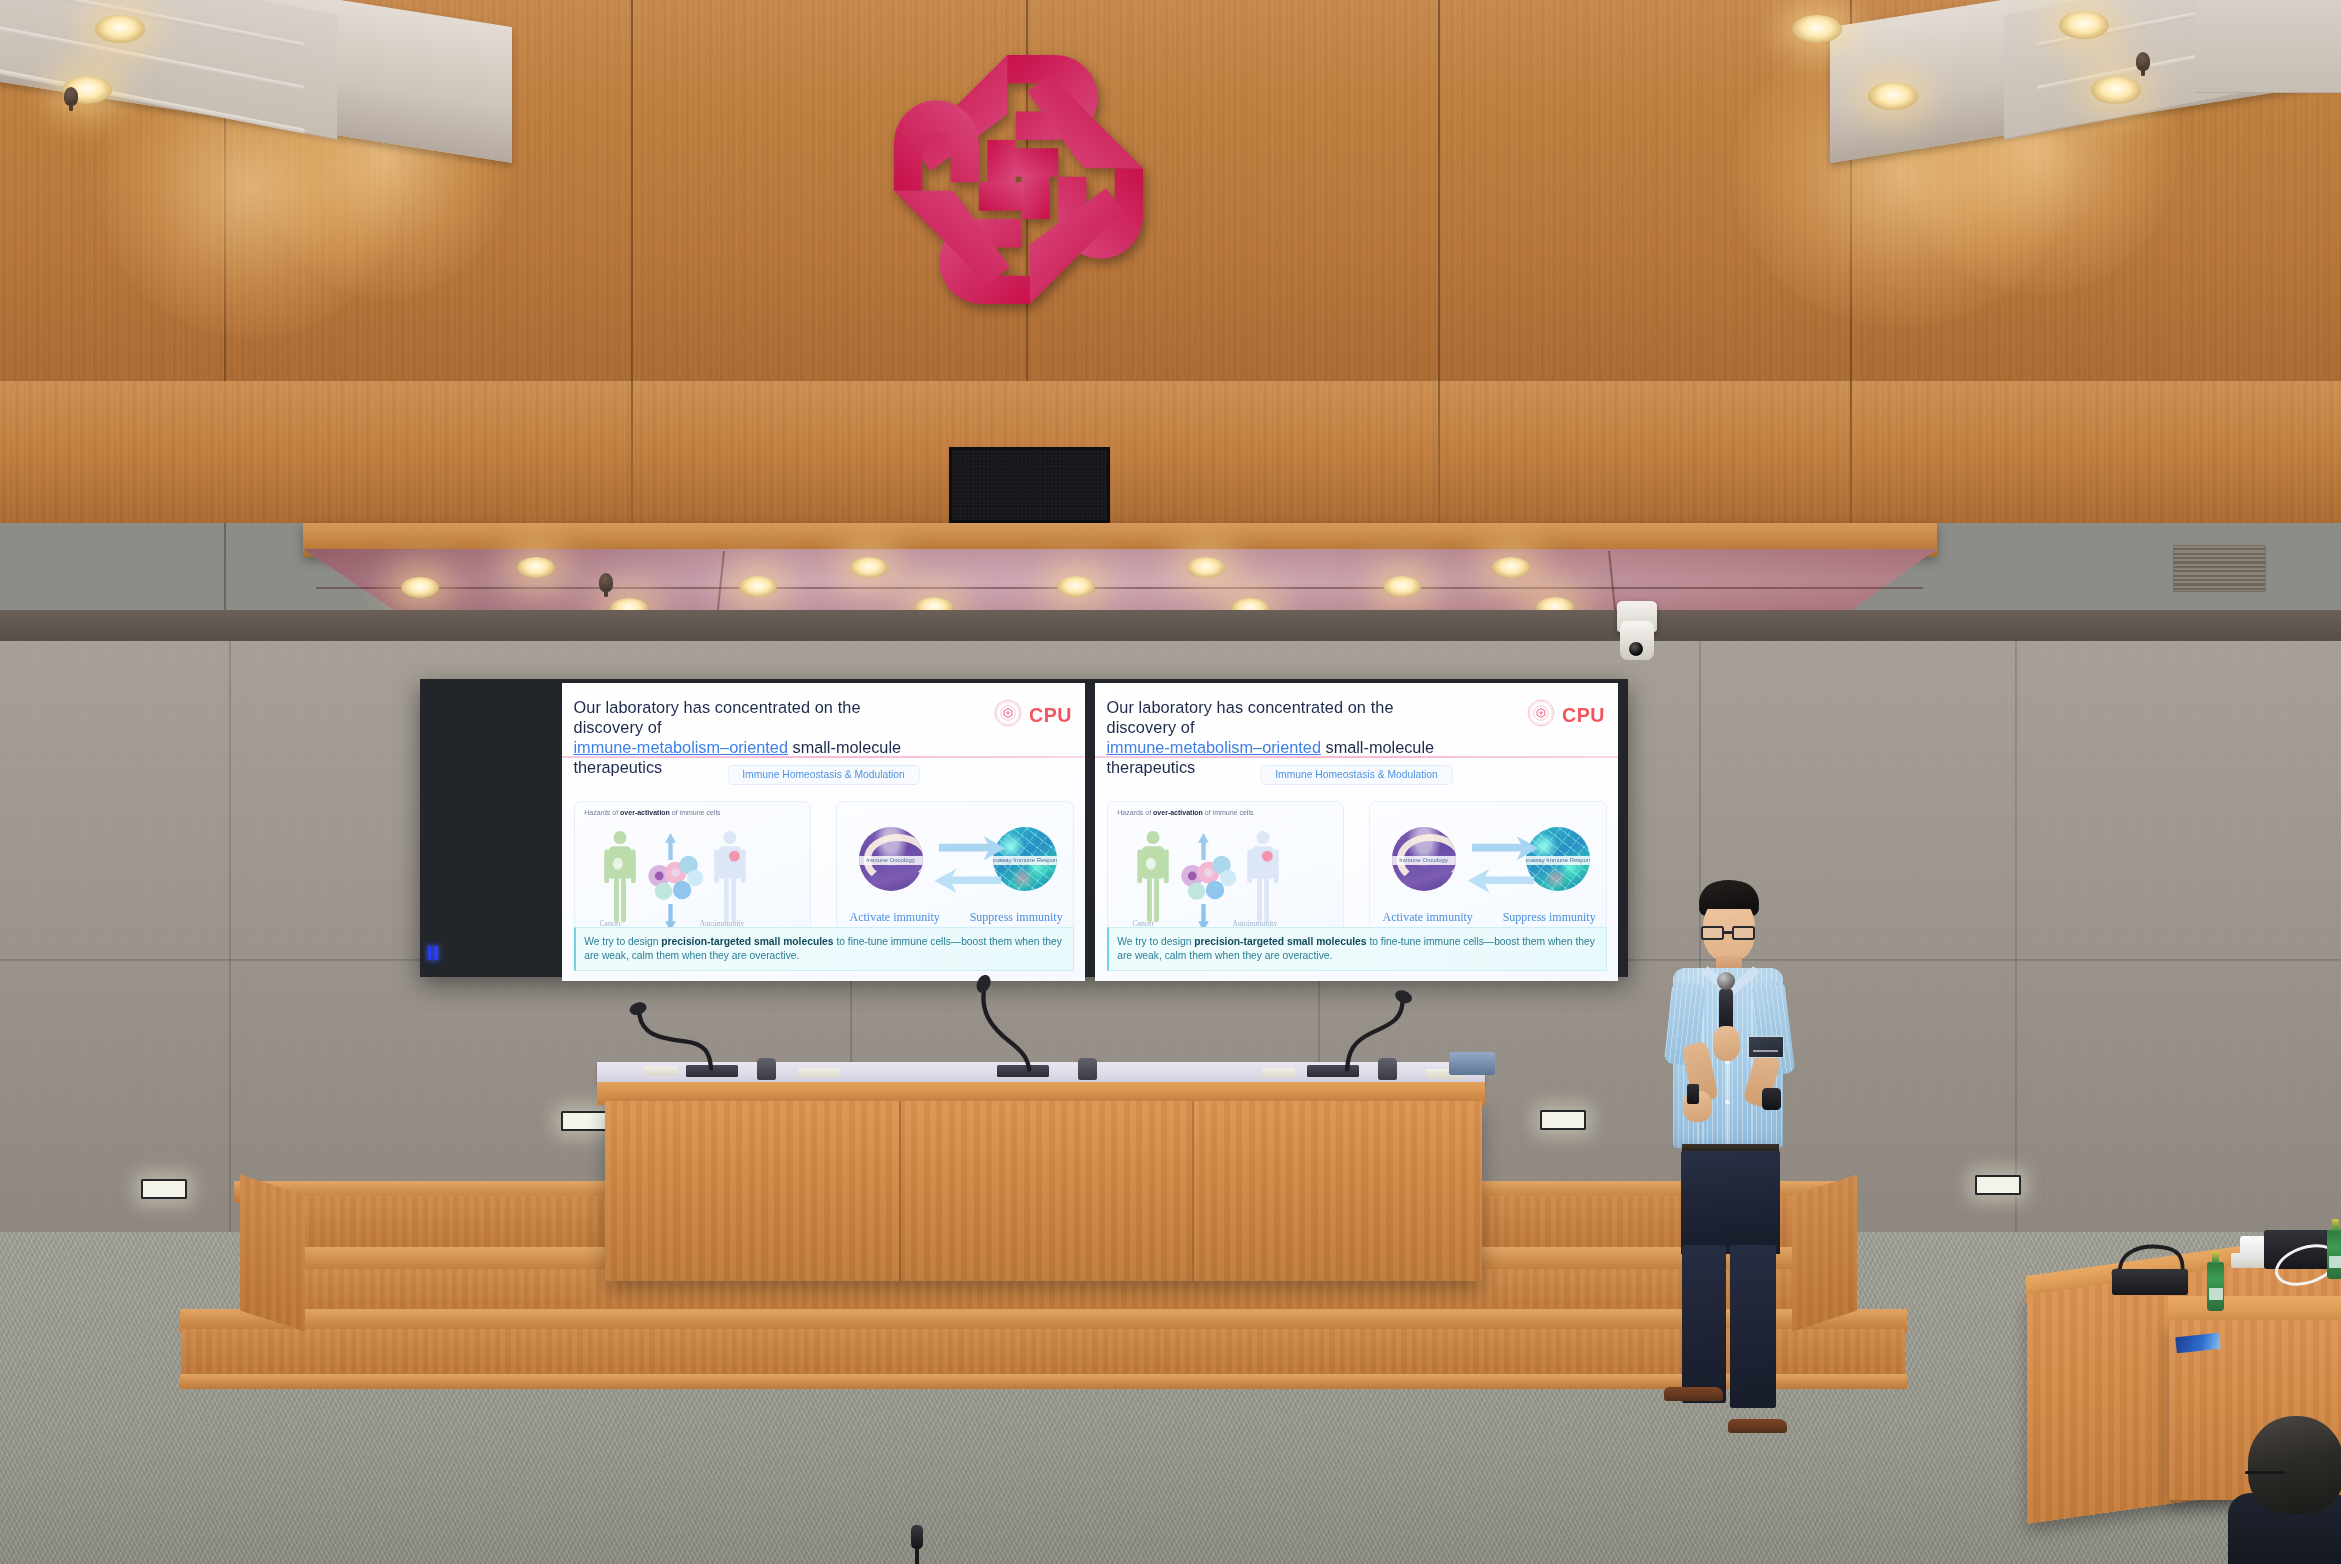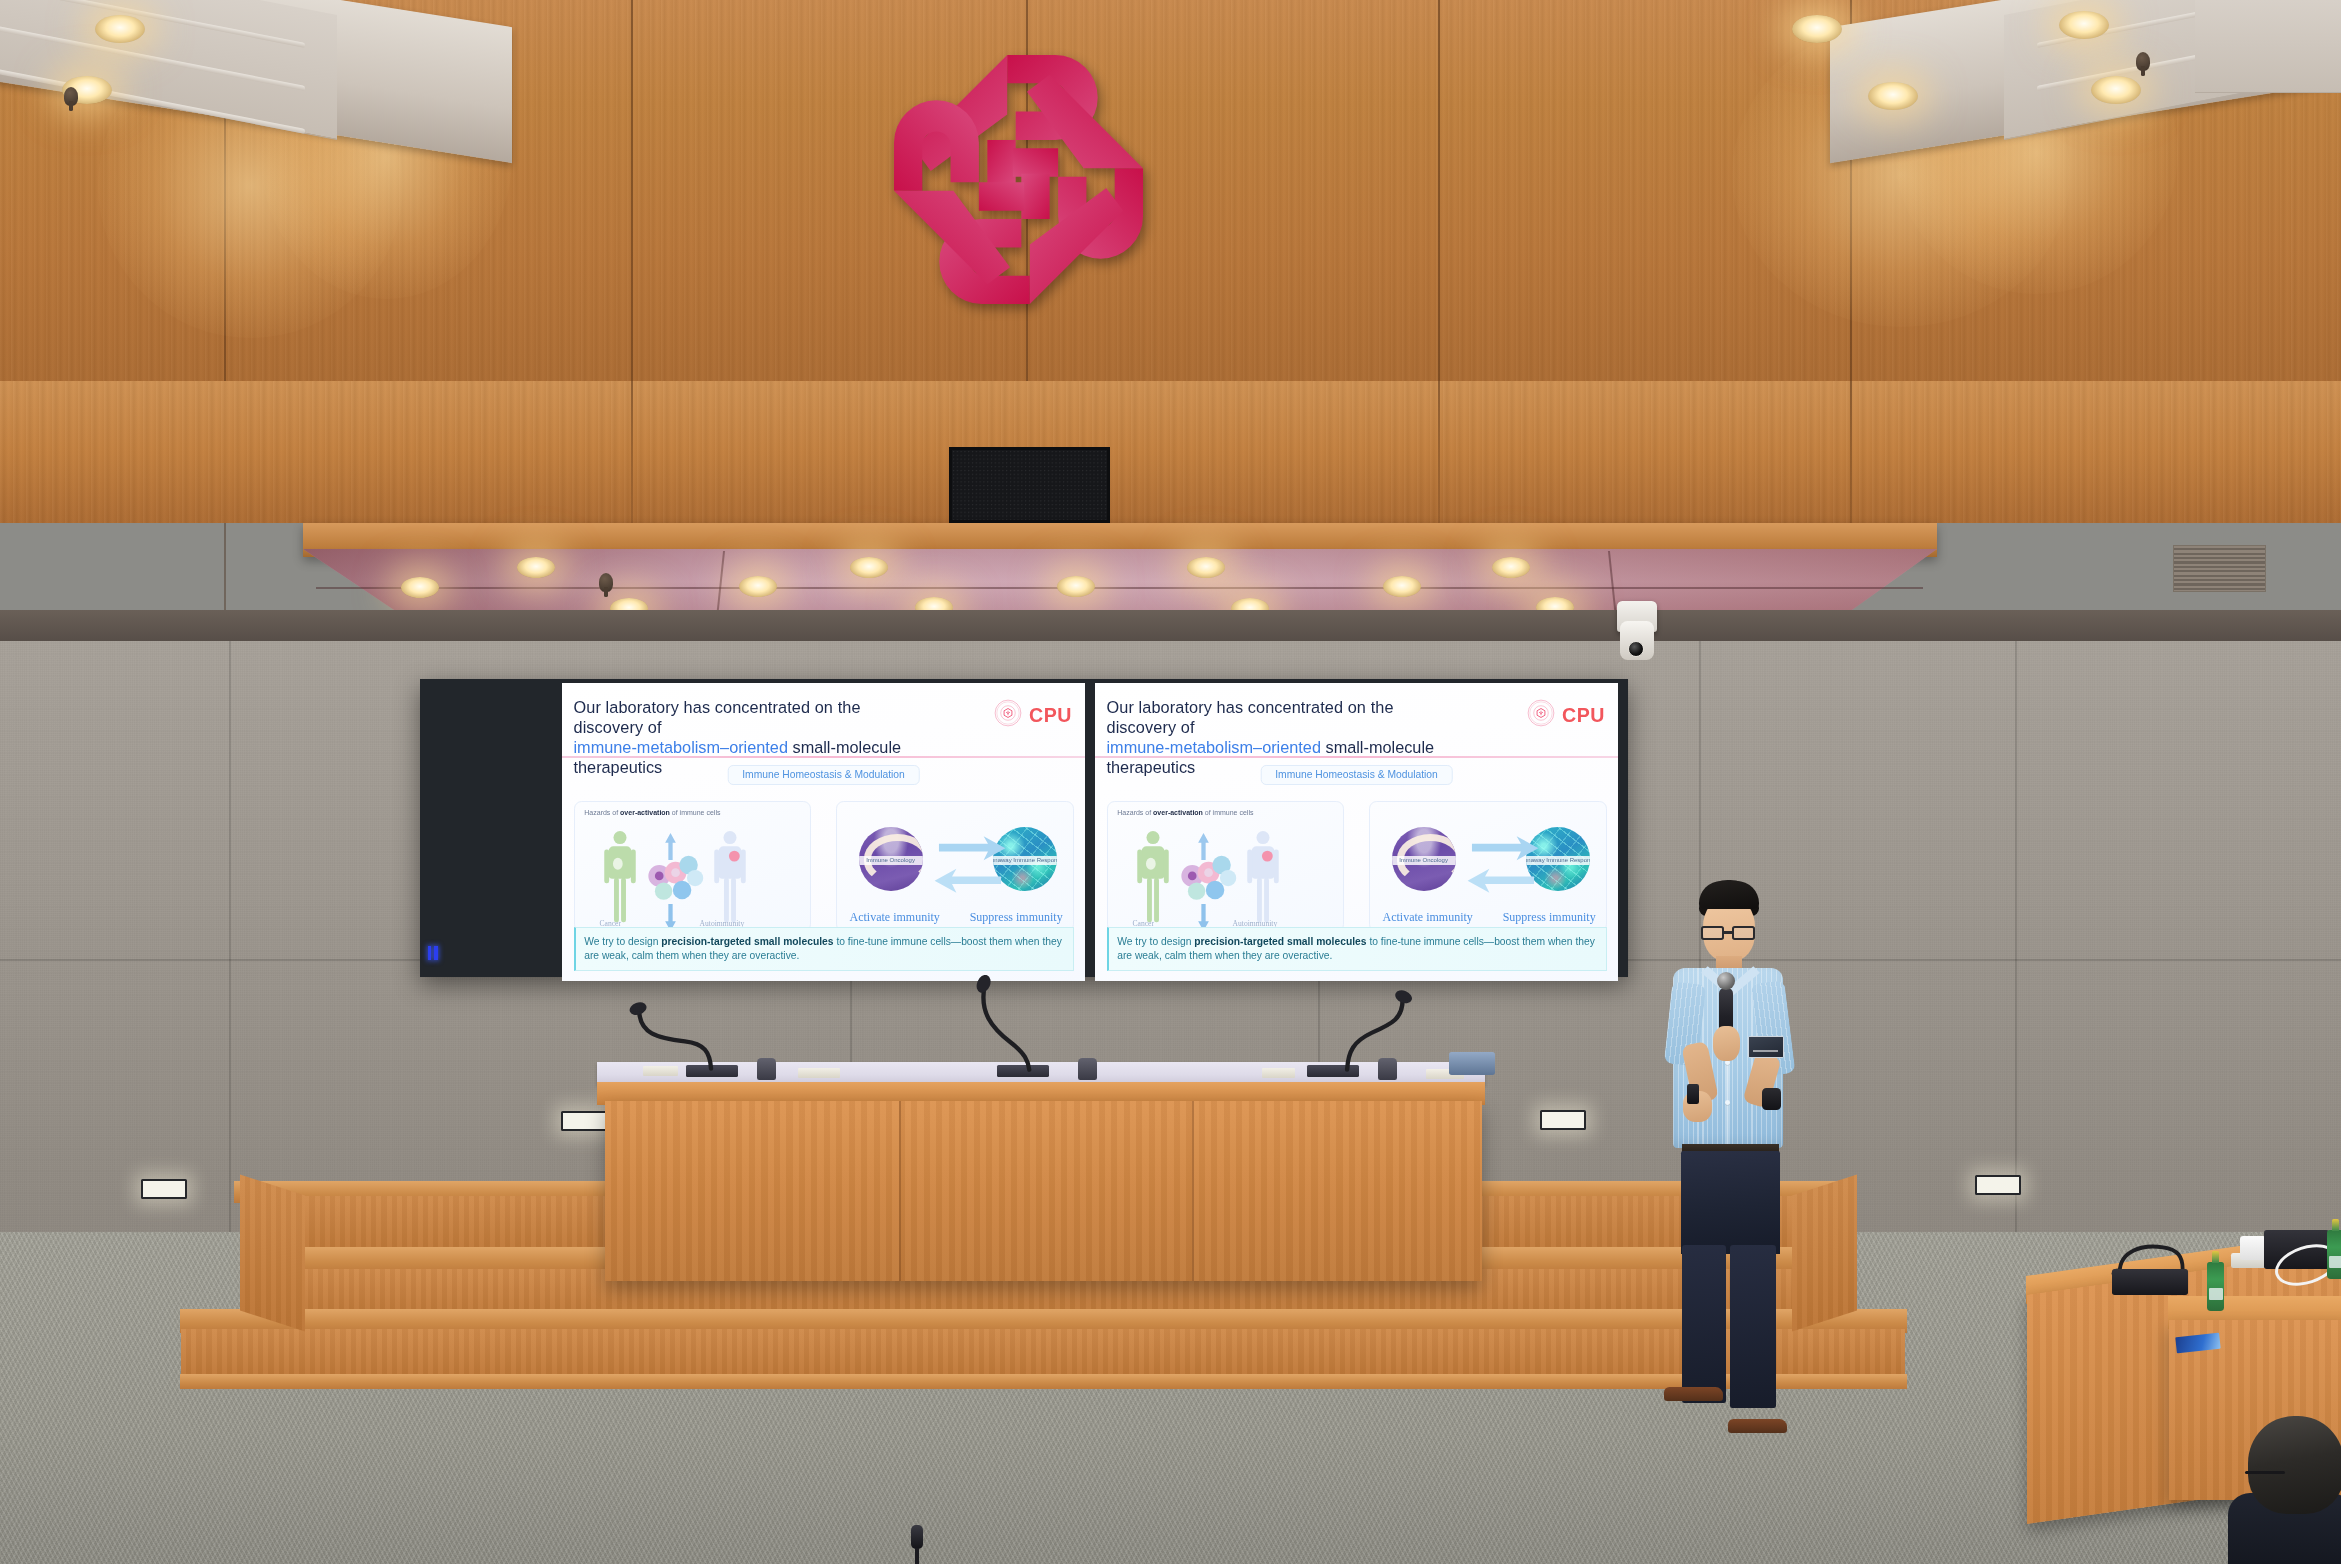--- a/index.html
+++ b/index.html
@@ -145,21 +145,21 @@
   .slide {
     position:absolute; top:4px; height:100%;
     background:linear-gradient(170deg,#ffffff 0%,#fdfdff 55%,#f6f9ff 100%);
     overflow:hidden;
   }
   .slide-head { position:absolute; left:2.2%; top:5%; width:64%; }
   .slide-title-l1 {
     font-size:16.3px; color:#1d2a4d; line-height:1.22; letter-spacing:0.1px;
   }
   .slide-title-l2 { font-size:16.3px; line-height:1.22; color:#1d2a4d; }
-  .accent-blue { color:#3c7fe8; }
+  .accent-blue { color:#3c7fe8;text-decoration:underline; }
   .title-rule {
     position:absolute; left:0; top:24.5%; width:100%; height:1.6px;
     background:linear-gradient(90deg,#f4c9dd 0%,#f7b9d2 50%,#f7d6e6 100%);
   }
 
   .cpu-lock {
     position:absolute; right:2.5%; top:5.5%;
     display:flex; align-items:flex-end; gap:7px;
   }
   .cpu-seal { width:28px; height:28px; }

